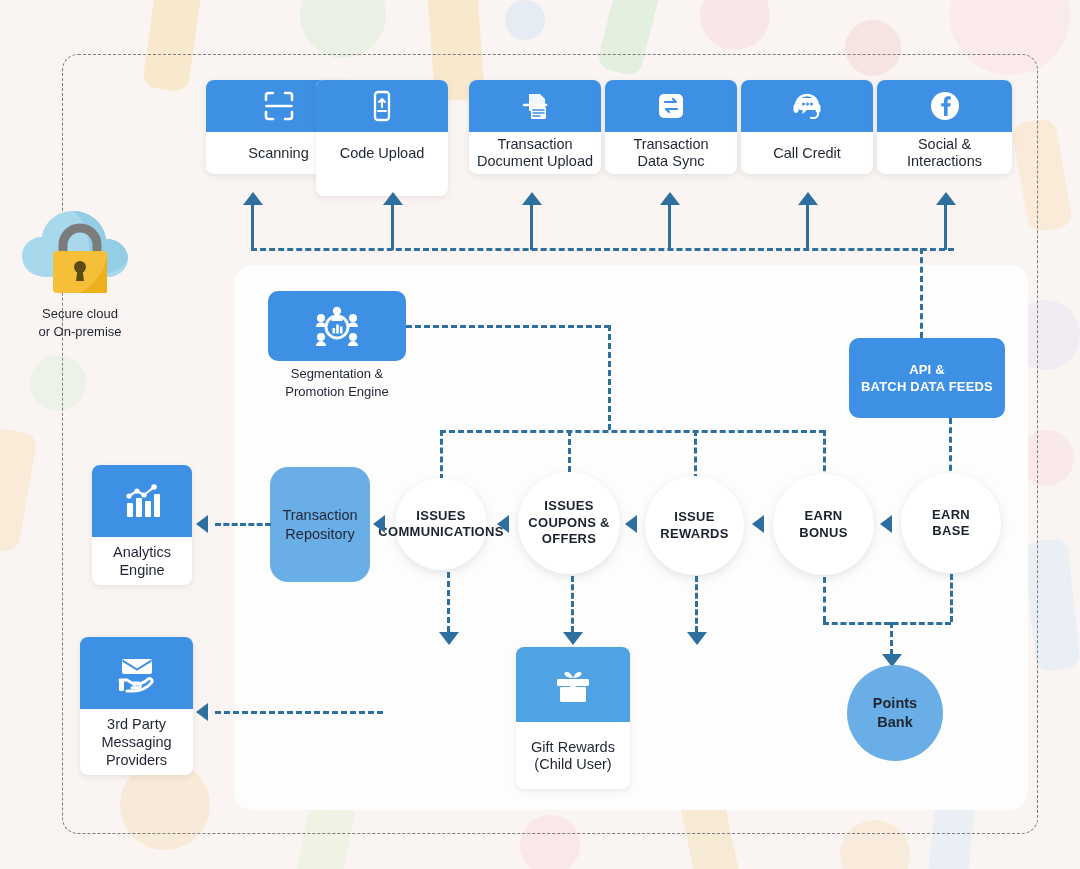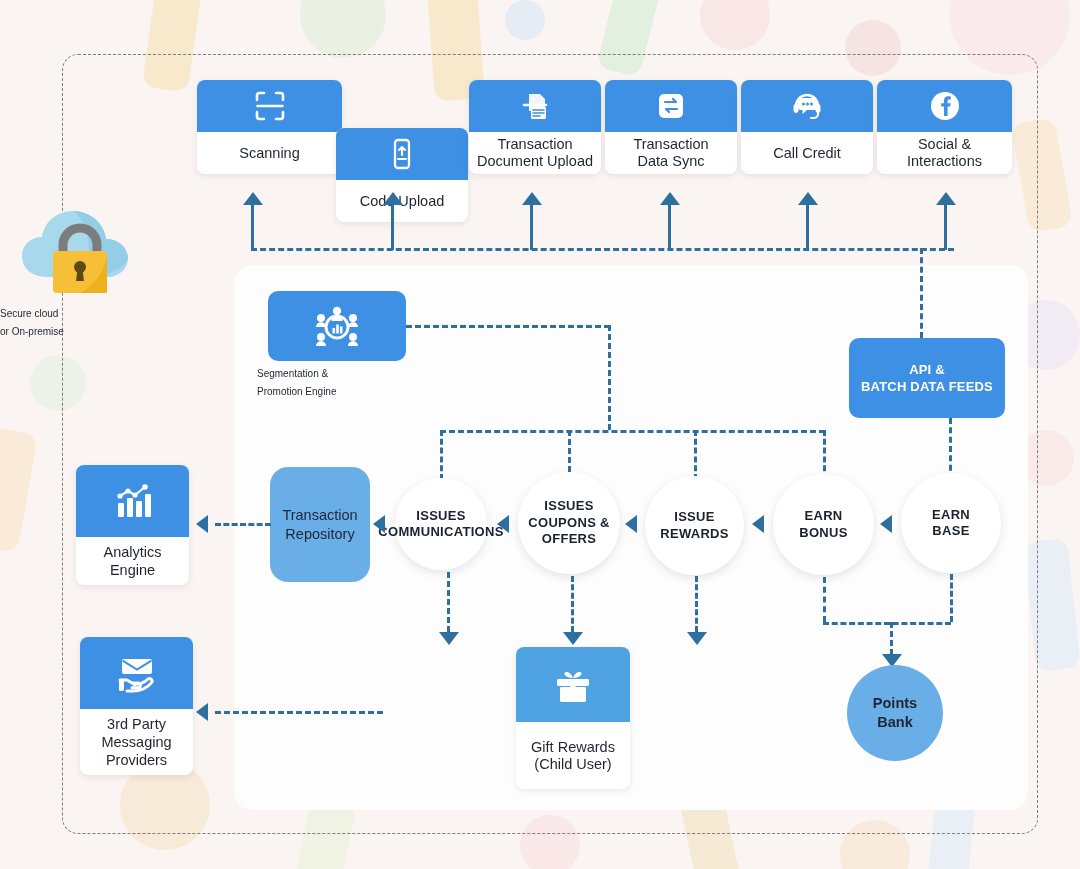--- a/index.html
+++ b/index.html
@@ -36,22 +36,22 @@
                 color:#1f2533; font-size:14.5px; line-height:17px; padding:4px 3px; }
   .card.light .head { background:#4fa3e3; }
 
   
   .bluebox { position:absolute; background:#3d90e3; border-radius:10px;
              display:flex; align-items:center; justify-content:center; }
   .bluebox.soft { background:#6aaee8; }
   .bluebox .txt { color:#fff; font-size:13px; font-weight:bold; text-align:center; line-height:17px; letter-spacing:.2px; }
   .bluebox .txtdark { color:#1f2533; font-size:14.5px; text-align:center; line-height:19px; }
 
-  .caption { position:absolute; text-align:left; color:#1f2533;
-             font-size:10px; line-height:18px; }
+  .caption { position:absolute; text-align:center; color:#1f2533;
+             font-size:13px; line-height:18px; }
 
   
   .circ { position:absolute; border-radius:50%; background:#fff;
           box-shadow:0 3px 9px rgba(55,60,95,.13);
           display:flex; align-items:center; justify-content:center;
           text-align:center; color:#1a2230; font-size:13px; font-weight:bold;
           line-height:16.5px; letter-spacing:.3px; }
   .pcirc { position:absolute; border-radius:50%; background:#6aaee8;
            display:flex; align-items:center; justify-content:center;
            text-align:center; color:#1f2533; font-size:14.5px; line-height:19px; }
@@ -108,36 +108,36 @@
       <path d="M89 46 v42 H62 C80 78 89 62 89 46 Z" fill="#efb01e"></path>
       <circle cx="62" cy="62" r="6" fill="#5c4a12"></circle>
       <path d="M59.5 64 h5 l1.5 12 h-8 z" fill="#5c4a12"></path>
     </svg>
   </div>
   <div class="caption" style="left:0px;top:305px;width:160px;">
     <div>Secure cloud</div>
     <div>or On-premise</div>
   </div>
 
-  <div class="card" style="left:197px;top:80px;width:145px;height:94px;">
+  <div class="card" style="left:206px;top:80px;width:145px;height:94px;">
     <div class="head" style="height:52px;">
       <svg class="ic" width="34" height="34" viewBox="0 0 34 34">
         <g fill="none" stroke="#fff" stroke-width="2.6" stroke-linecap="round">
           <path d="M4 11V6.5A2.5 2.5 0 0 1 6.5 4H11"></path>
             <path d="M23 4h4.5A2.5 2.5 0 0 1 30 6.5V11"></path>
           <path d="M30 23v4.5a2.5 2.5 0 0 1-2.5 2.5H23"></path>
             <path d="M11 30H6.5A2.5 2.5 0 0 1 4 27.5V23"></path>
           <path d="M4.5 17h25"></path>
         </g>
       </svg>
     </div>
     <div class="cap" style="height:42px;">Scanning</div>
   </div>
 
-  <div class="card" style="left:336px;top:80px;width:132px;height:94px;margin-top:48px;">
+  <div class="card" style="left:316px;top:80px;width:132px;height:116px;">
     <div class="head" style="height:52px;">
       <svg class="ic" width="34" height="34" viewBox="0 0 34 34">
         <rect x="10" y="3" width="14" height="28" rx="3" fill="none" stroke="#fff" stroke-width="2.3"></rect>
         <path d="M17 10v8M17 10l-3 3M17 10l3 3" stroke="#fff" stroke-width="2.1" fill="none" stroke-linecap="round"></path>
         <path d="M13 22h8" stroke="#fff" stroke-width="2.1" stroke-linecap="round"></path>
       </svg>
     </div>
     <div class="cap" style="height:42px;">Code Upload</div>
   </div>
 
@@ -246,21 +246,21 @@
 
   <div class="hdash" style="left:406px;top:325px;width:204px;"></div>
   <div class="vdash" style="left:608px;top:325px;height:105px;"></div>
   <div class="hdash" style="left:440px;top:430px;width:385px;"></div>
   <div class="vdash" style="left:440px;top:430px;height:50px;"></div>
   <div class="vdash" style="left:568px;top:430px;height:42px;"></div>
   <div class="vdash" style="left:694px;top:430px;height:50px;"></div>
   <div class="vdash" style="left:823px;top:430px;height:50px;"></div>
   <div class="vdash" style="left:949px;top:418px;height:62px;"></div>
 
-  <div class="card" style="left:76px;top:465px;width:113px;height:120px;">
+  <div class="card" style="left:92px;top:465px;width:100px;height:120px;">
     <div class="head" style="height:72px;">
       <svg class="ic" width="40" height="40" viewBox="0 0 40 40">
         <g fill="#fff">
           <rect x="5" y="22" width="6" height="14" rx="1"></rect>
             <rect x="14" y="17" width="6" height="19" rx="1"></rect>
           <rect x="23" y="20" width="6" height="16" rx="1"></rect>
             <rect x="32" y="13" width="6" height="23" rx="1"></rect>
         </g>
         <path d="M7 15l8-5 7 4 10-8" fill="none" stroke="#fff" stroke-width="2.2" stroke-linecap="round" stroke-linejoin="round"></path>
         <g fill="#fff">

